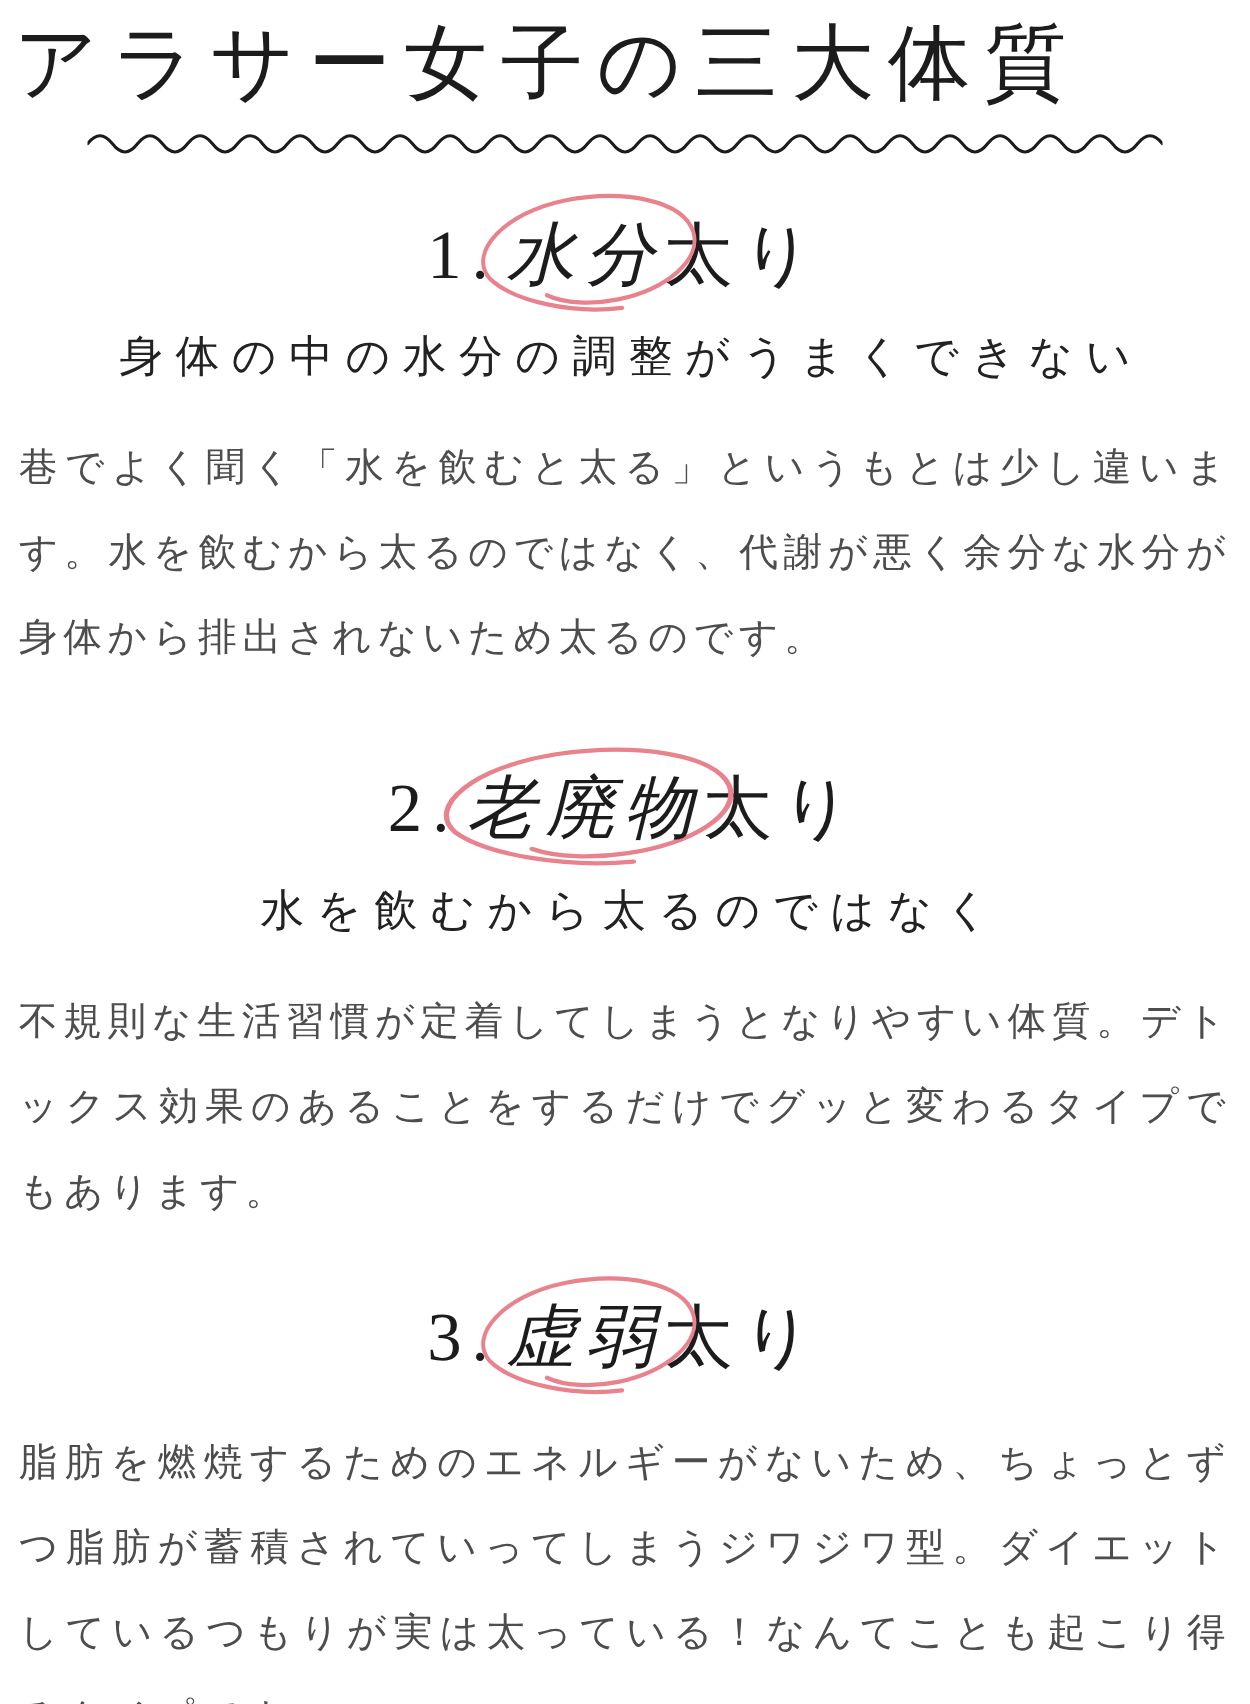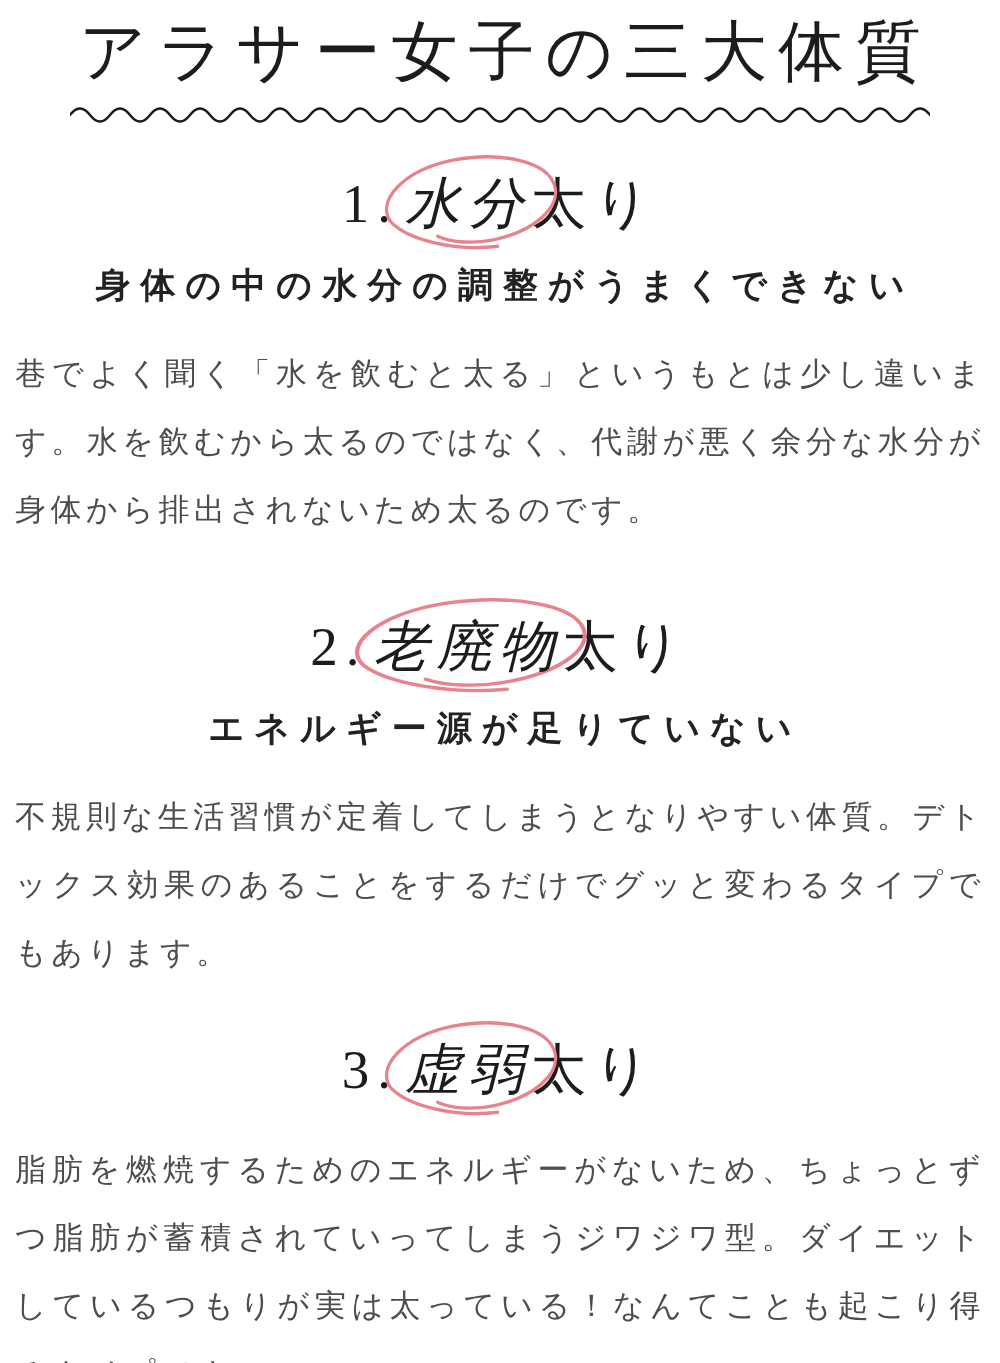--- a/index.html
+++ b/index.html
@@ -10,21 +10,20 @@
     min-height: 1363px;
     margin: 0 auto;
     background: #ffffff;
     padding-top: 12px;
     overflow: hidden;
     font-family: "Liberation Serif", "DejaVu Serif", serif;
   }
 
   
   .page-title {
-    text-align: center;
     font-size: 66px;
     line-height: 1.2;
     font-weight: 500;
     letter-spacing: 11px;
     padding-left: 11px; 
     color: #1c1c1c;
     font-family: "Liberation Serif", "DejaVu Serif", serif;
   }
   .wave-svg {
     display: block;
@@ -65,21 +64,21 @@
     height: calc(100% + 32px);
     overflow: visible;
     z-index: 0;
     pointer-events: none;
   }
 
   .subtitle {
     margin-top: 26px;
     font-size: 35px;
     line-height: 44px;
-    font-weight: 700;
+    font-weight: 400;
     letter-spacing: 10px;
     padding-left: 10px;
     color: #222222;
     text-align: center;
     font-family: "Liberation Serif", "DejaVu Serif", serif;
   }
 
   .body-text {
     margin: 32px 15px 0 15px;
     text-align: justify;
@@ -116,21 +115,21 @@
 
   <section class="type-section sec-2">
     <h2 class="heading">
       <span class="num">2.</span><span class="circled">
         <svg class="circle-mark" viewBox="0 0 230 120" preserveAspectRatio="none" aria-hidden="true">
           <path fill="none" stroke-width="4" stroke-linecap="round" d="M150 112 C100 118 40 106 16 84 C-6 60 30 22 92 10 C152 -1 212 10 222 40 C230 66 196 94 146 104 C120 109 92 108 74 100" stroke="#e8828c"></path>
         </svg>
         <span class="circled-text">老廃物</span>
       </span><span class="suffix">太り</span>
     </h2>
-    <p class="subtitle">エネルギー源が足りていない</p>
+    <p class="subtitle">水を飲むから太るのではなく</p>
     <p class="body-text">不規則な生活習慣が定着してしまうとなりやすい体質。デトックス効果のあることをするだけでグッと変わるタイプでもあります。</p>
   </section>
 
   <section class="type-section sec-3">
     <h2 class="heading">
       <span class="num">3.</span><span class="circled">
         <svg class="circle-mark" viewBox="0 0 230 120" preserveAspectRatio="none" aria-hidden="true">
           <path fill="none" stroke-width="4" stroke-linecap="round" d="M150 112 C100 118 40 106 16 84 C-6 60 30 22 92 10 C152 -1 212 10 222 40 C230 66 196 94 146 104 C120 109 92 108 74 100" stroke="#e8828c"></path>
         </svg>
         <span class="circled-text">虚弱</span>

